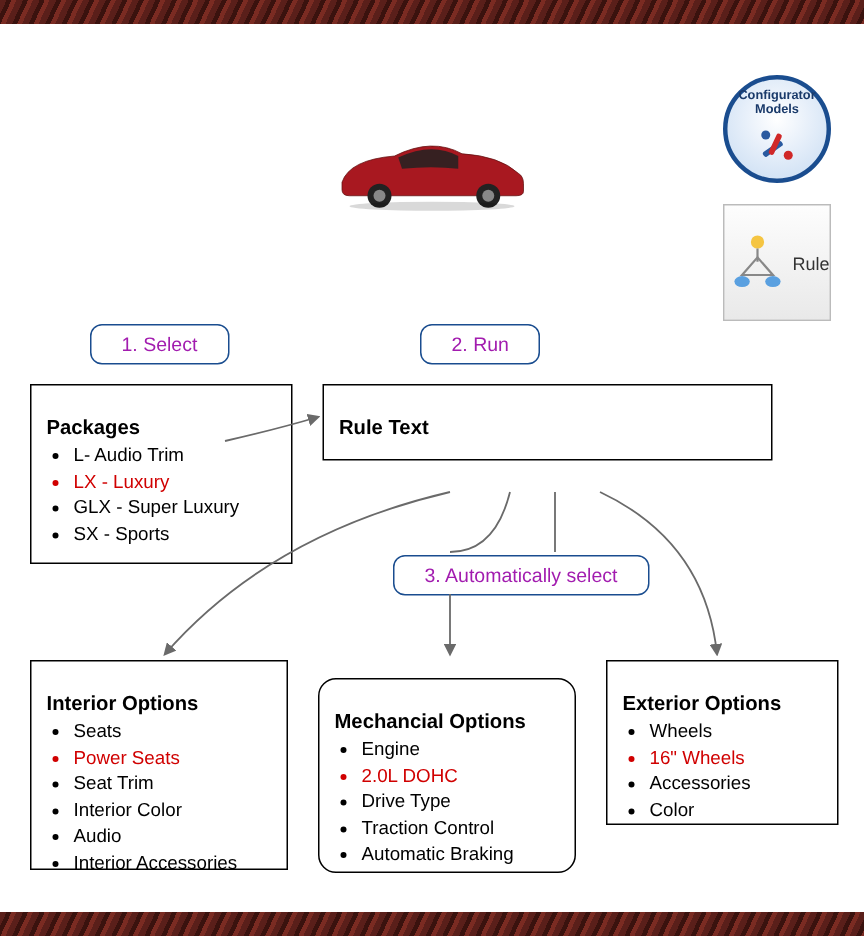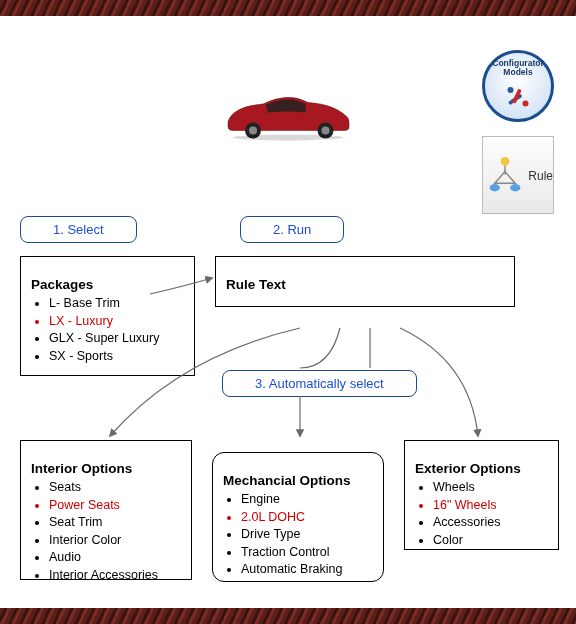--- a/index.html
+++ b/index.html
@@ -89,24 +89,25 @@
   .rule-box .lbl {
     font-size: 12px;
     color: #333;
   }
 
   
   .pill {
     position: absolute;
     border: 1px solid #1a4d8f;
     border-radius: 8px;
-    padding: 5px 32px;
+    padding: 5px 20px;
     font-size: 13px;
     background: #fff;
-    color: #1d4ed8;
+    color: #a21caf;
+    margin-left: 40px;
   }
   .pill1 { top: 200px; left: 20px; }
   .pill2 { top: 200px; left: 240px; }
   .pill3 { top: 354px; left: 222px; }
 
   
   .box {
     position: absolute;
     border: 1px solid #000;
     background: #fff;
@@ -191,21 +192,21 @@
     <div class="lbl">Rule</div>
   </div>
 
   <div class="pill pill1">1. Select</div>
   <div class="pill pill2">2. Run</div>
   <div class="pill pill3">3. Automatically select</div>
 
   <div class="box packages">
     <h4>Packages</h4>
     <ul>
-        <li>L- Base Trim</li>
+        <li>L- Audio Trim</li>
         <li class="hl">LX - Luxury</li>
         <li>GLX - Super Luxury</li>
         <li>SX - Sports</li>
       </ul>
   </div>
 
   <div class="box ruletext">
     <h4>Rule Text</h4>
   </div>
 

